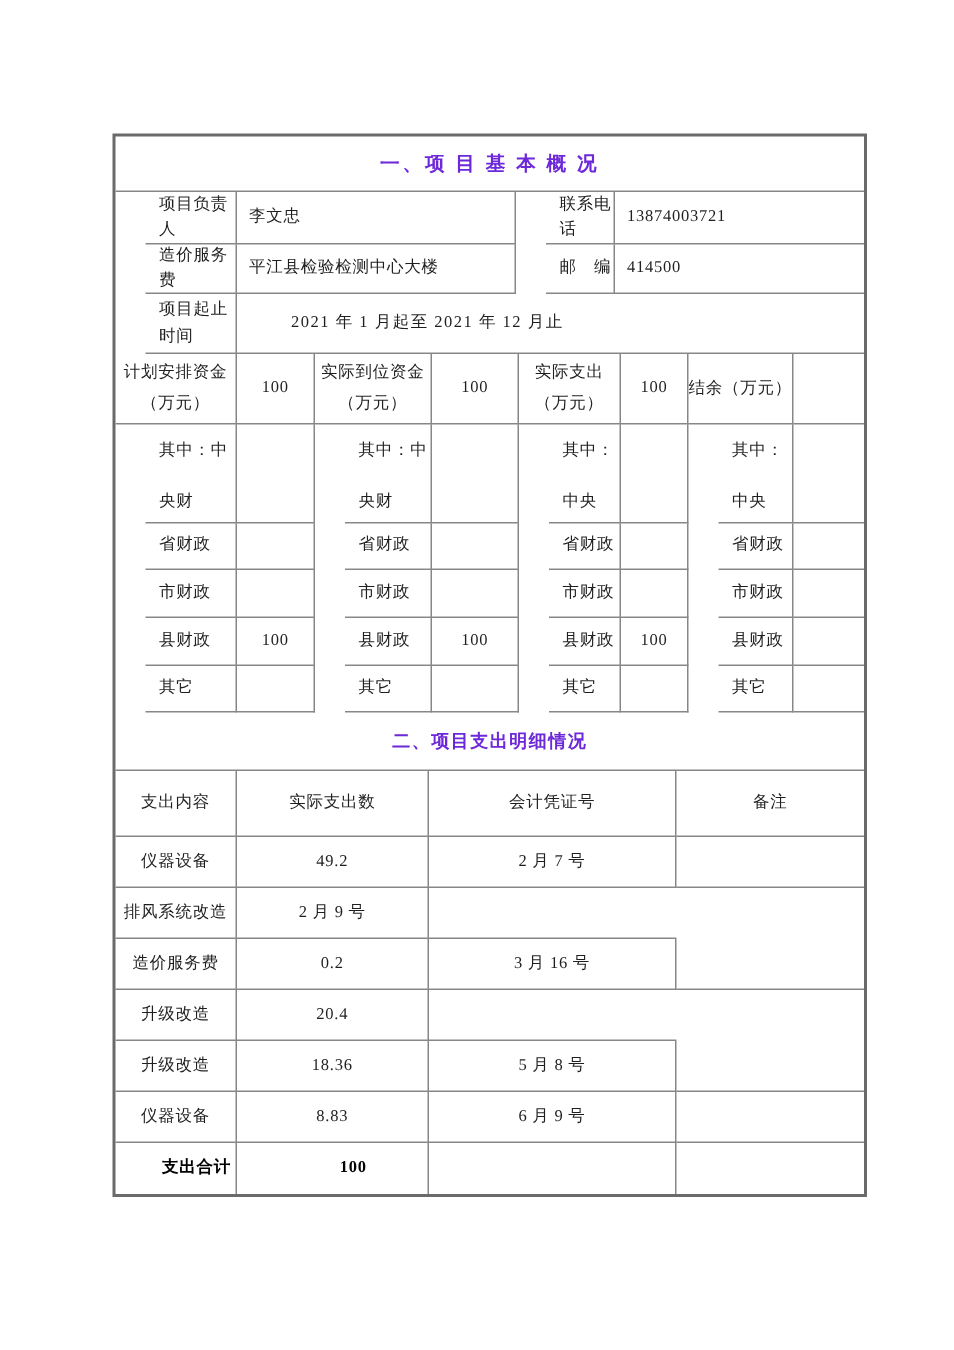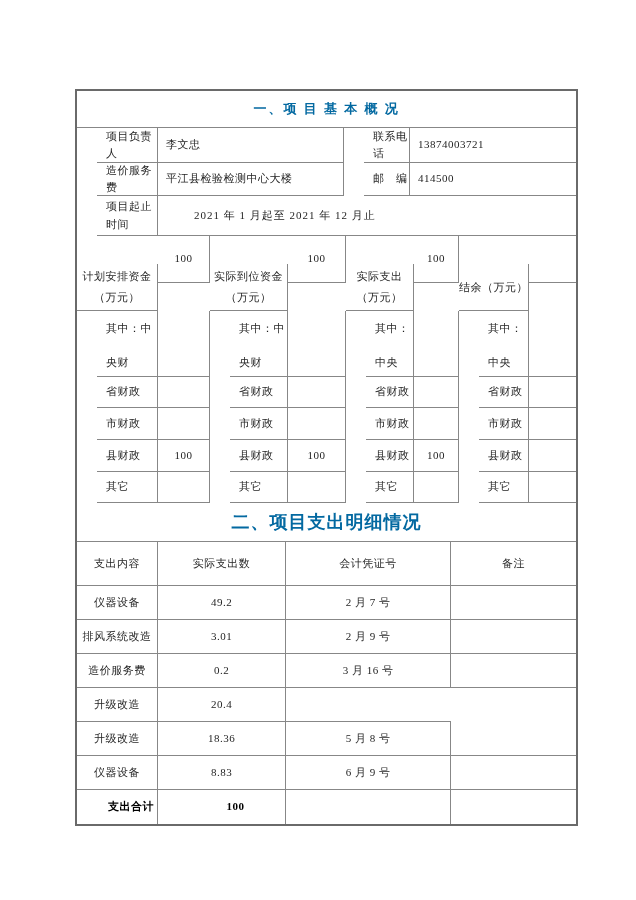--- a/index.html
+++ b/index.html
@@ -16,23 +16,23 @@
     border:2px solid #6a6a6a; background:#fff;
     --bc:#878787;
     font-size:11px; letter-spacing:0.5px;
   }
 
   .band { border-bottom:1px solid var(--bc); }
   .band:last-child { border-bottom:none; }
 
   .title-band {
     height:37px; display:flex; align-items:center; justify-content:center;
-    font-weight:bold; font-size:13px; letter-spacing:2px; color:#0369a1;
-  }
-  .title-band.second { height:39px; font-size:18px; letter-spacing:1px; }
+    font-weight:bold; font-size:13px; letter-spacing:2px; color:#6d28d9;
+  }
+  .title-band.second { height:39px; font-size:12px; letter-spacing:1px; }
 
   .grid { display:grid; }
   .cols-info { grid-template-columns:81px 186px 66px 1fr; }
   .cols-period { grid-template-columns:81px 1fr; }
   .cols-fund { grid-template-columns:81px 52px 78px 58px 68px 45px 70px 1fr; }
   .cols-s2 { grid-template-columns:81px 128px 165px 1fr; }
 
   .cell {
     border-right:1px solid var(--bc);
     border-bottom:1px solid var(--bc);
@@ -46,21 +46,21 @@
   .lab { justify-content:flex-start; padding-left:9px; text-align:left;margin-left:20px; }
   .val { justify-content:flex-start; padding-left:8px; text-align:left; }
   .ctr { justify-content:center; text-align:center; padding-left:0; }
 
   .h35 { height:35px; } .h33 { height:33px; } .h40 { height:40px; }
   .h47 { height:47px; } .h66 { height:66px; } .h31 { height:31px; } .h32 { height:32px; }
   .h44 { height:44px; }
 
   .period-val { padding-left:36px; letter-spacing:1px; }
 
-  .fund-hdr { line-height:1.9;margin-top:28px; }
+  .fund-hdr { line-height:1.9; }
   .split-top { align-items:flex-start; line-height:34px; padding-top:0; }
 
   .s2row { grid-auto-rows:34px; }
   .s2row .cell { justify-content:center; text-align:center; }
   .s2row .cell:first-child { }
   .bold { font-weight:bold; color:#000;padding-left:28px; }
 </style>
 </head>
 <body>
 
@@ -171,21 +171,20 @@
     </div>
 
     <div class="grid cols-s2 s2row">
       <div class="cell">仪器设备</div>
       <div class="cell">49.2</div>
       <div class="cell">2 月 7 号</div>
       <div class="cell"></div>
     </div>
     <div class="grid cols-s2 s2row">
       <div class="cell">排风系统改造</div>
-      <div class="cell">3.01</div>
       <div class="cell">2 月 9 号</div>
       <div class="cell"></div>
     </div>
     <div class="grid cols-s2 s2row">
       <div class="cell">造价服务费</div>
       <div class="cell">0.2</div>
       <div class="cell">3 月 16 号</div>
       <div class="cell"></div>
     </div>
     <div class="grid cols-s2 s2row">

